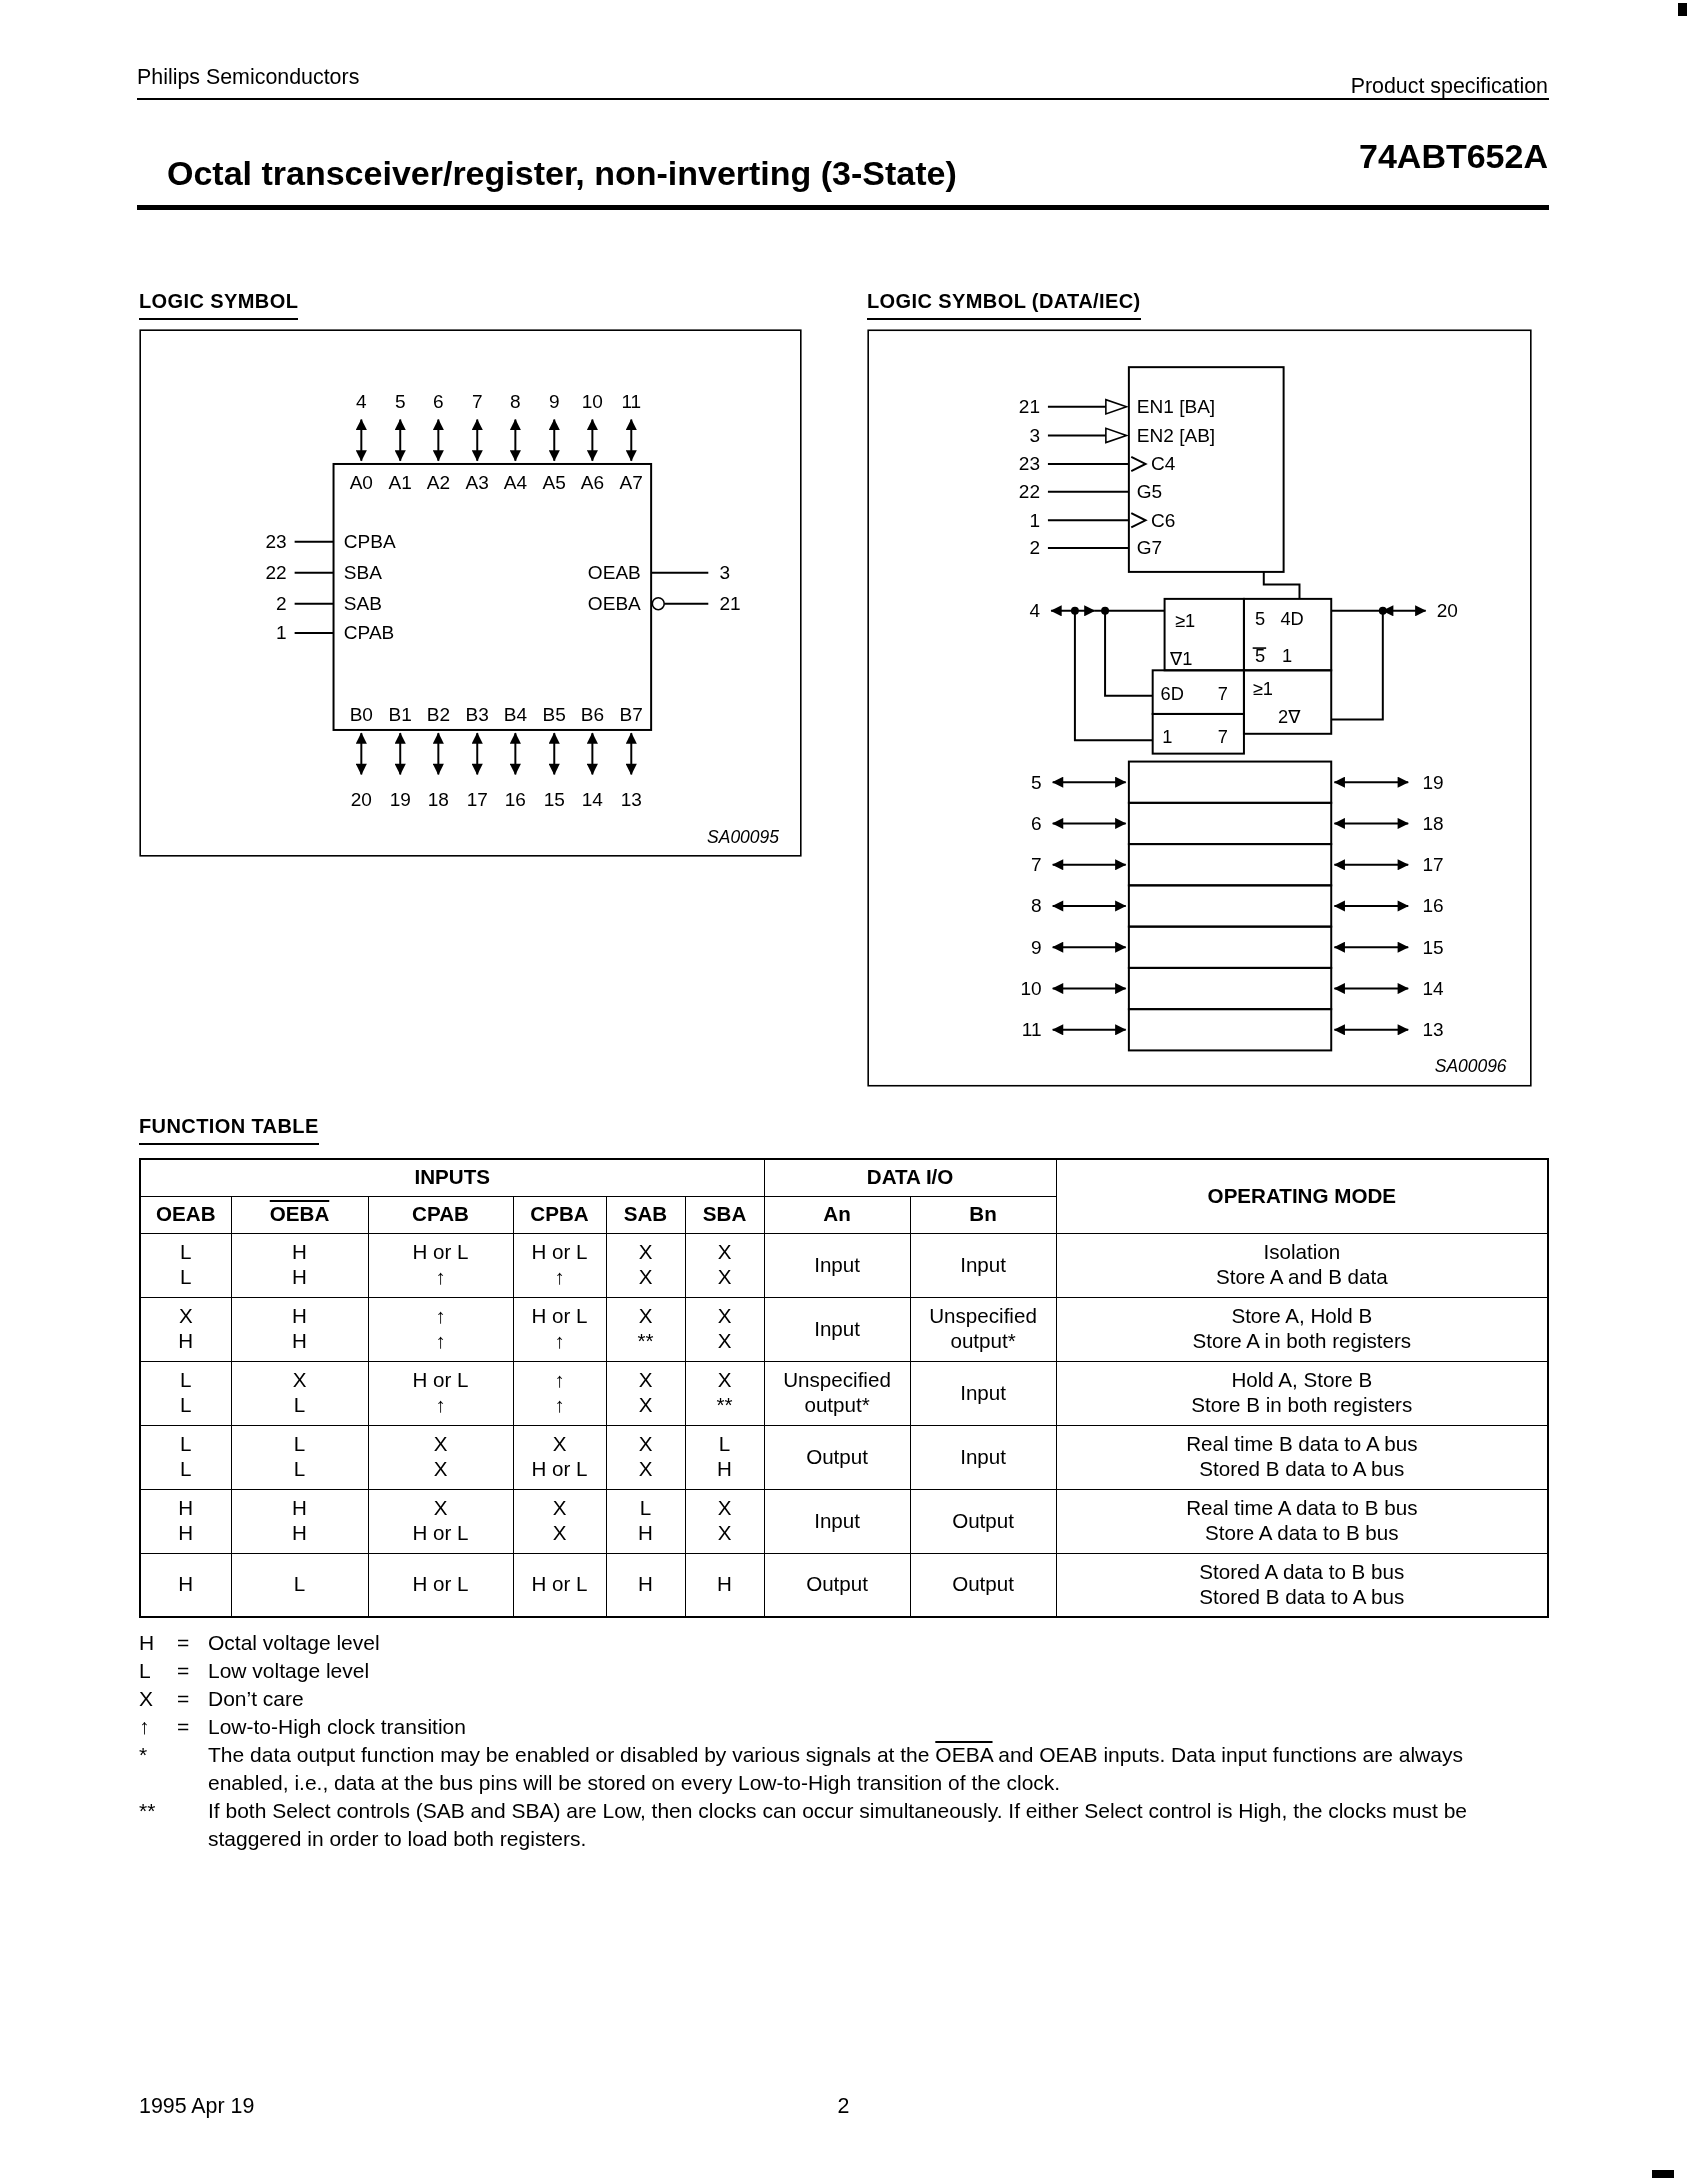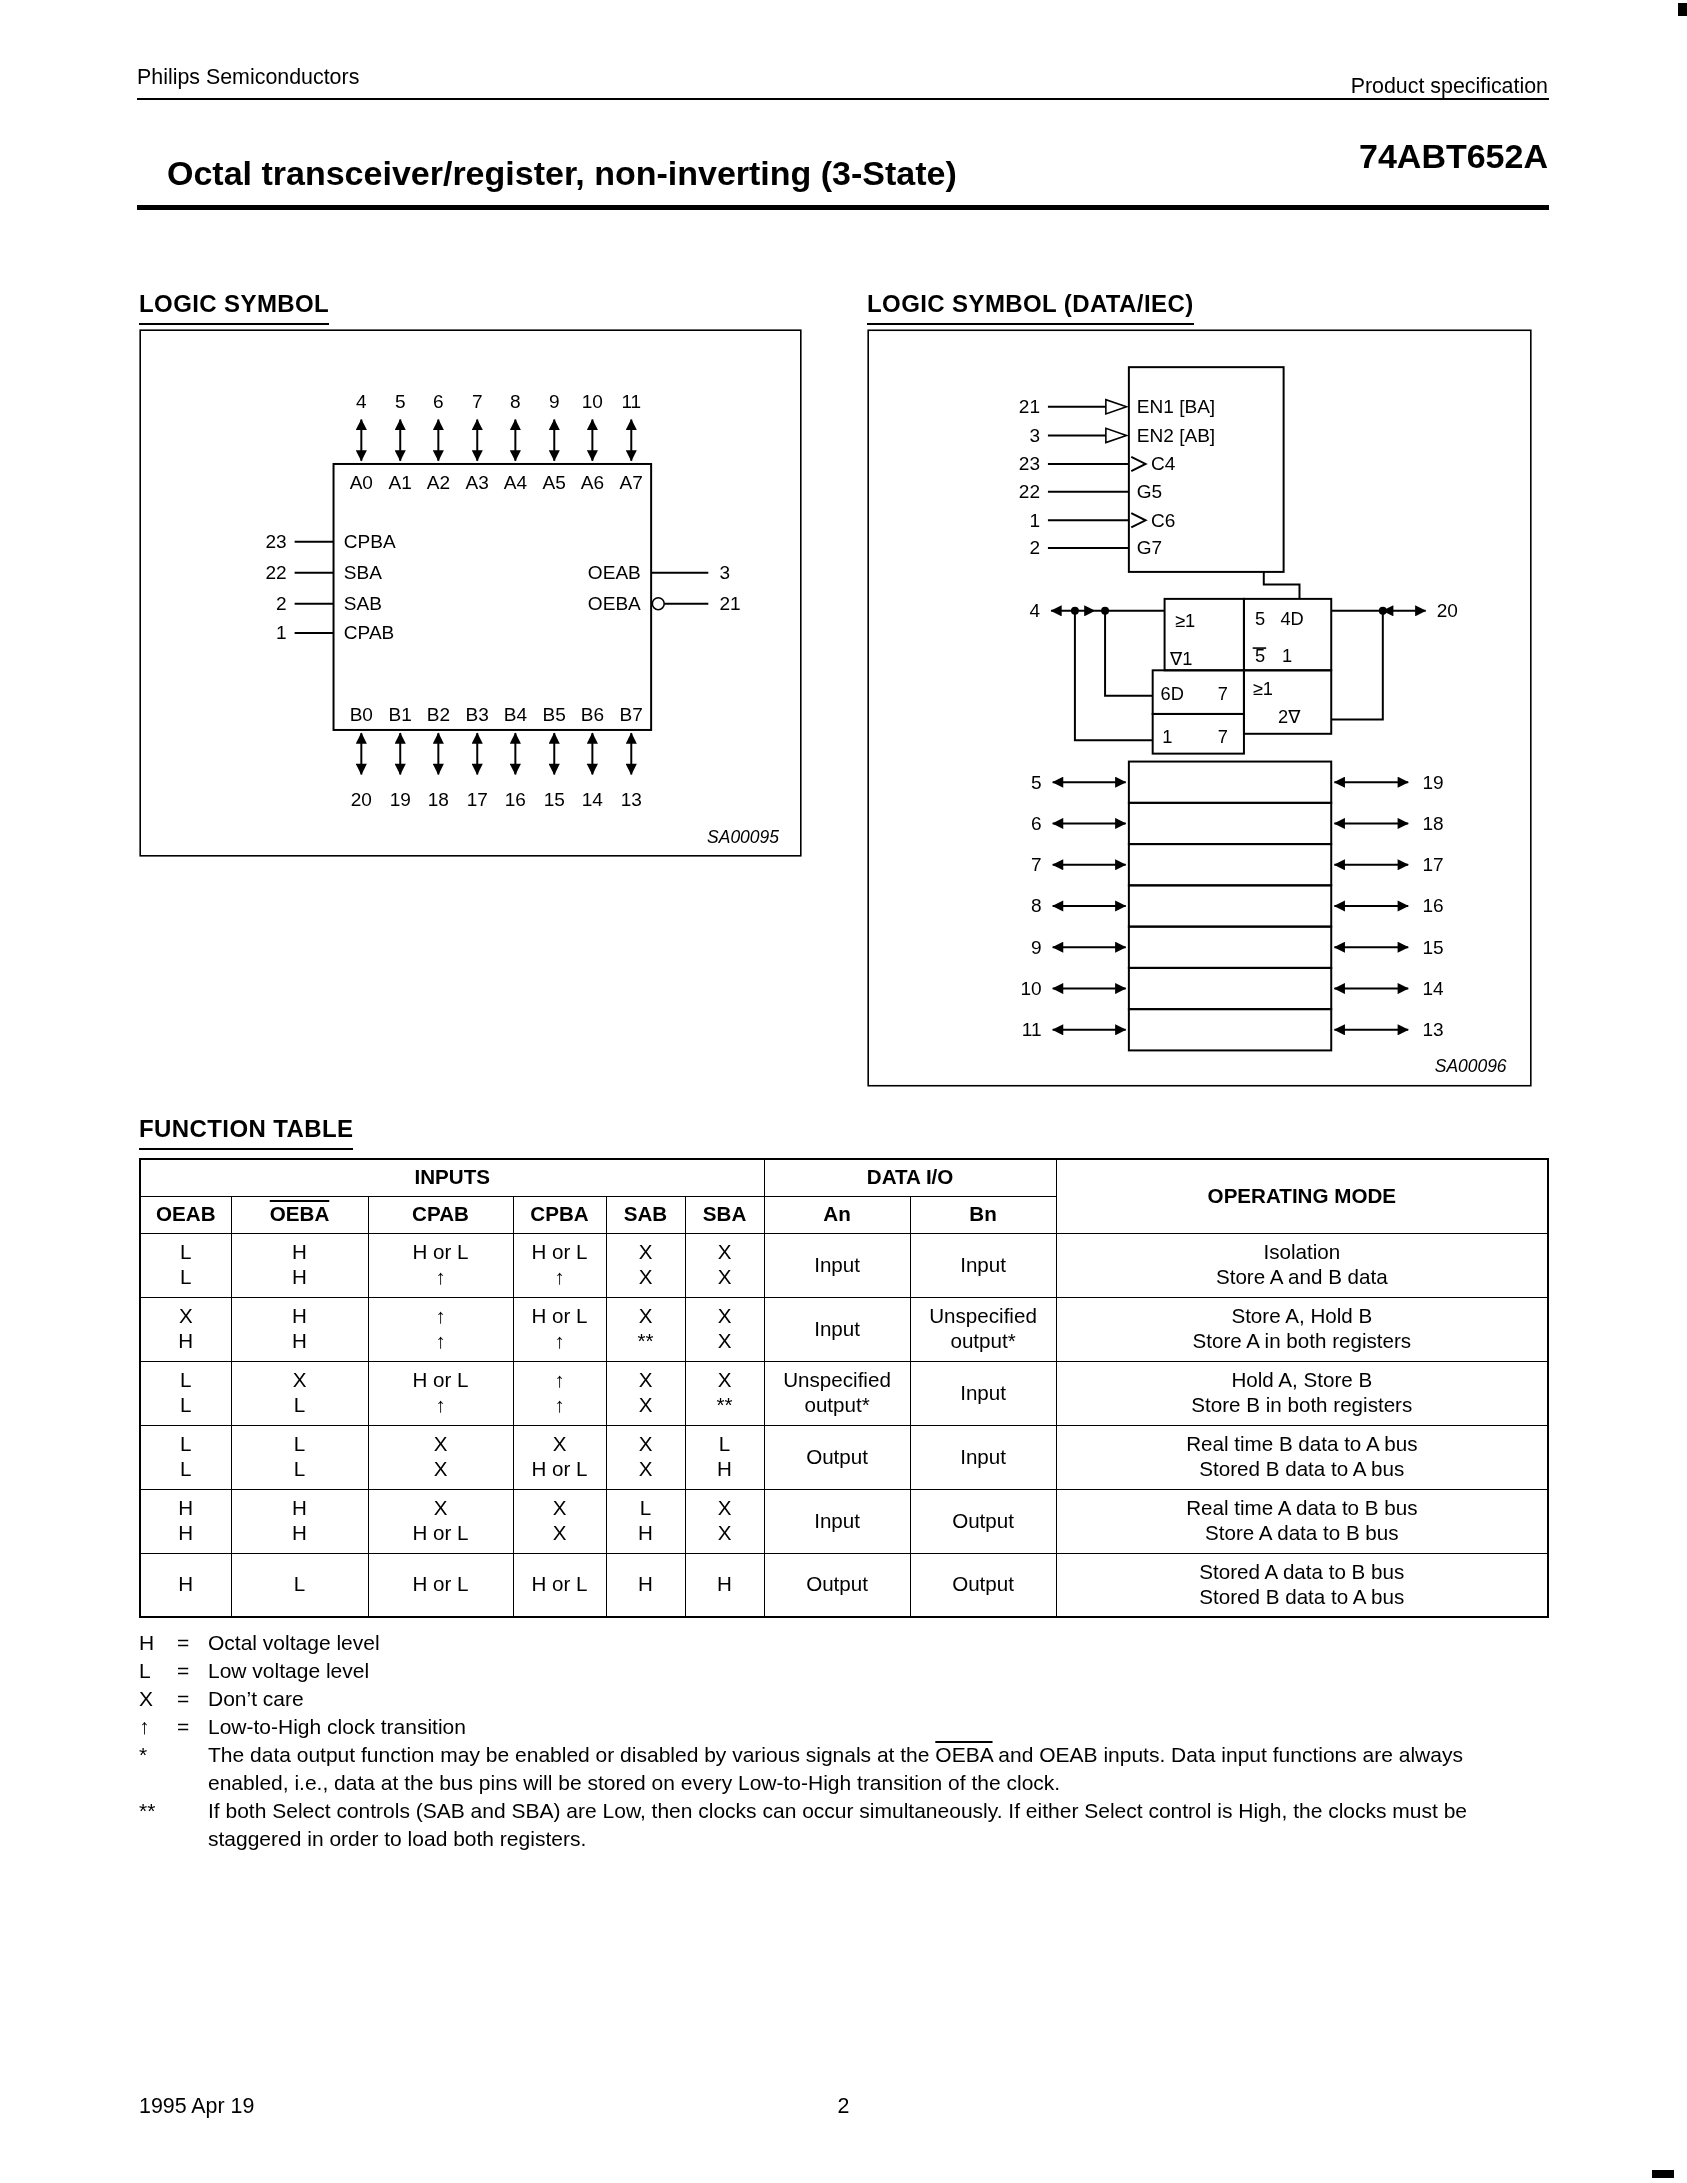--- a/index.html
+++ b/index.html
@@ -7,21 +7,21 @@
   .page {
     position:relative; width:1687px; height:2183px; background:#ffffff;
     font-family:"Liberation Sans","DejaVu Sans",sans-serif; color:#000;
     overflow:hidden;
   }
   .abs { position:absolute; }
   .hdr-small { font-size:21.4px; }
   .title { font-size:34px; font-weight:bold; }
   .rule { position:absolute; background:#000; }
   .sec-h {
-    position:absolute; font-size:24px; font-weight:bold;
+    position:absolute; font-size:20px; font-weight:bold;
     border-bottom:2.4px solid #000; padding-bottom:4.8px; letter-spacing:0.4px;
   }
   .ov { text-decoration:overline; }
 
   
   .fig { position:absolute; }
   .fig rect, .fig line, .fig polyline { fill:none; stroke:#000; stroke-width:2.5; }
   .fig rect.border { stroke-width:2; }
   .fig polygon.tri { fill:#fff; stroke:#000; stroke-width:2; }
   .fig .dot { fill:#000; stroke:none; }

